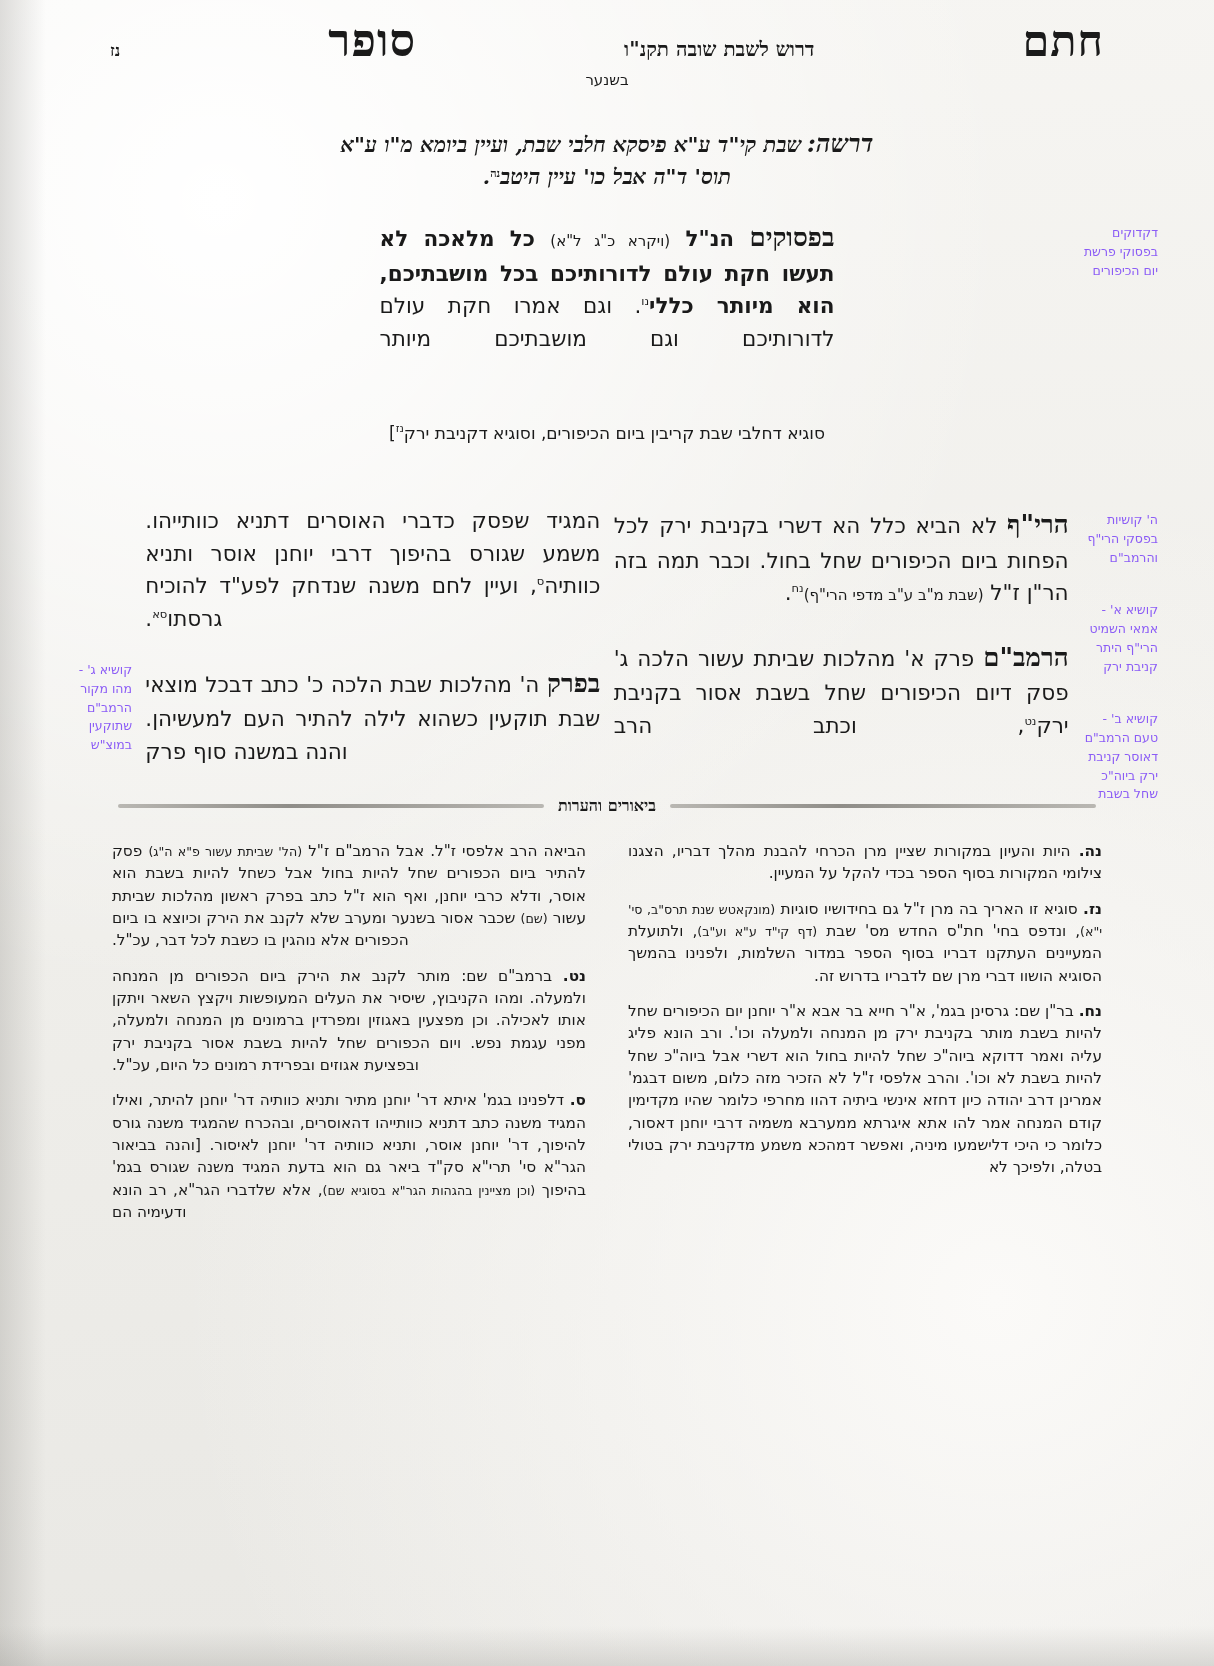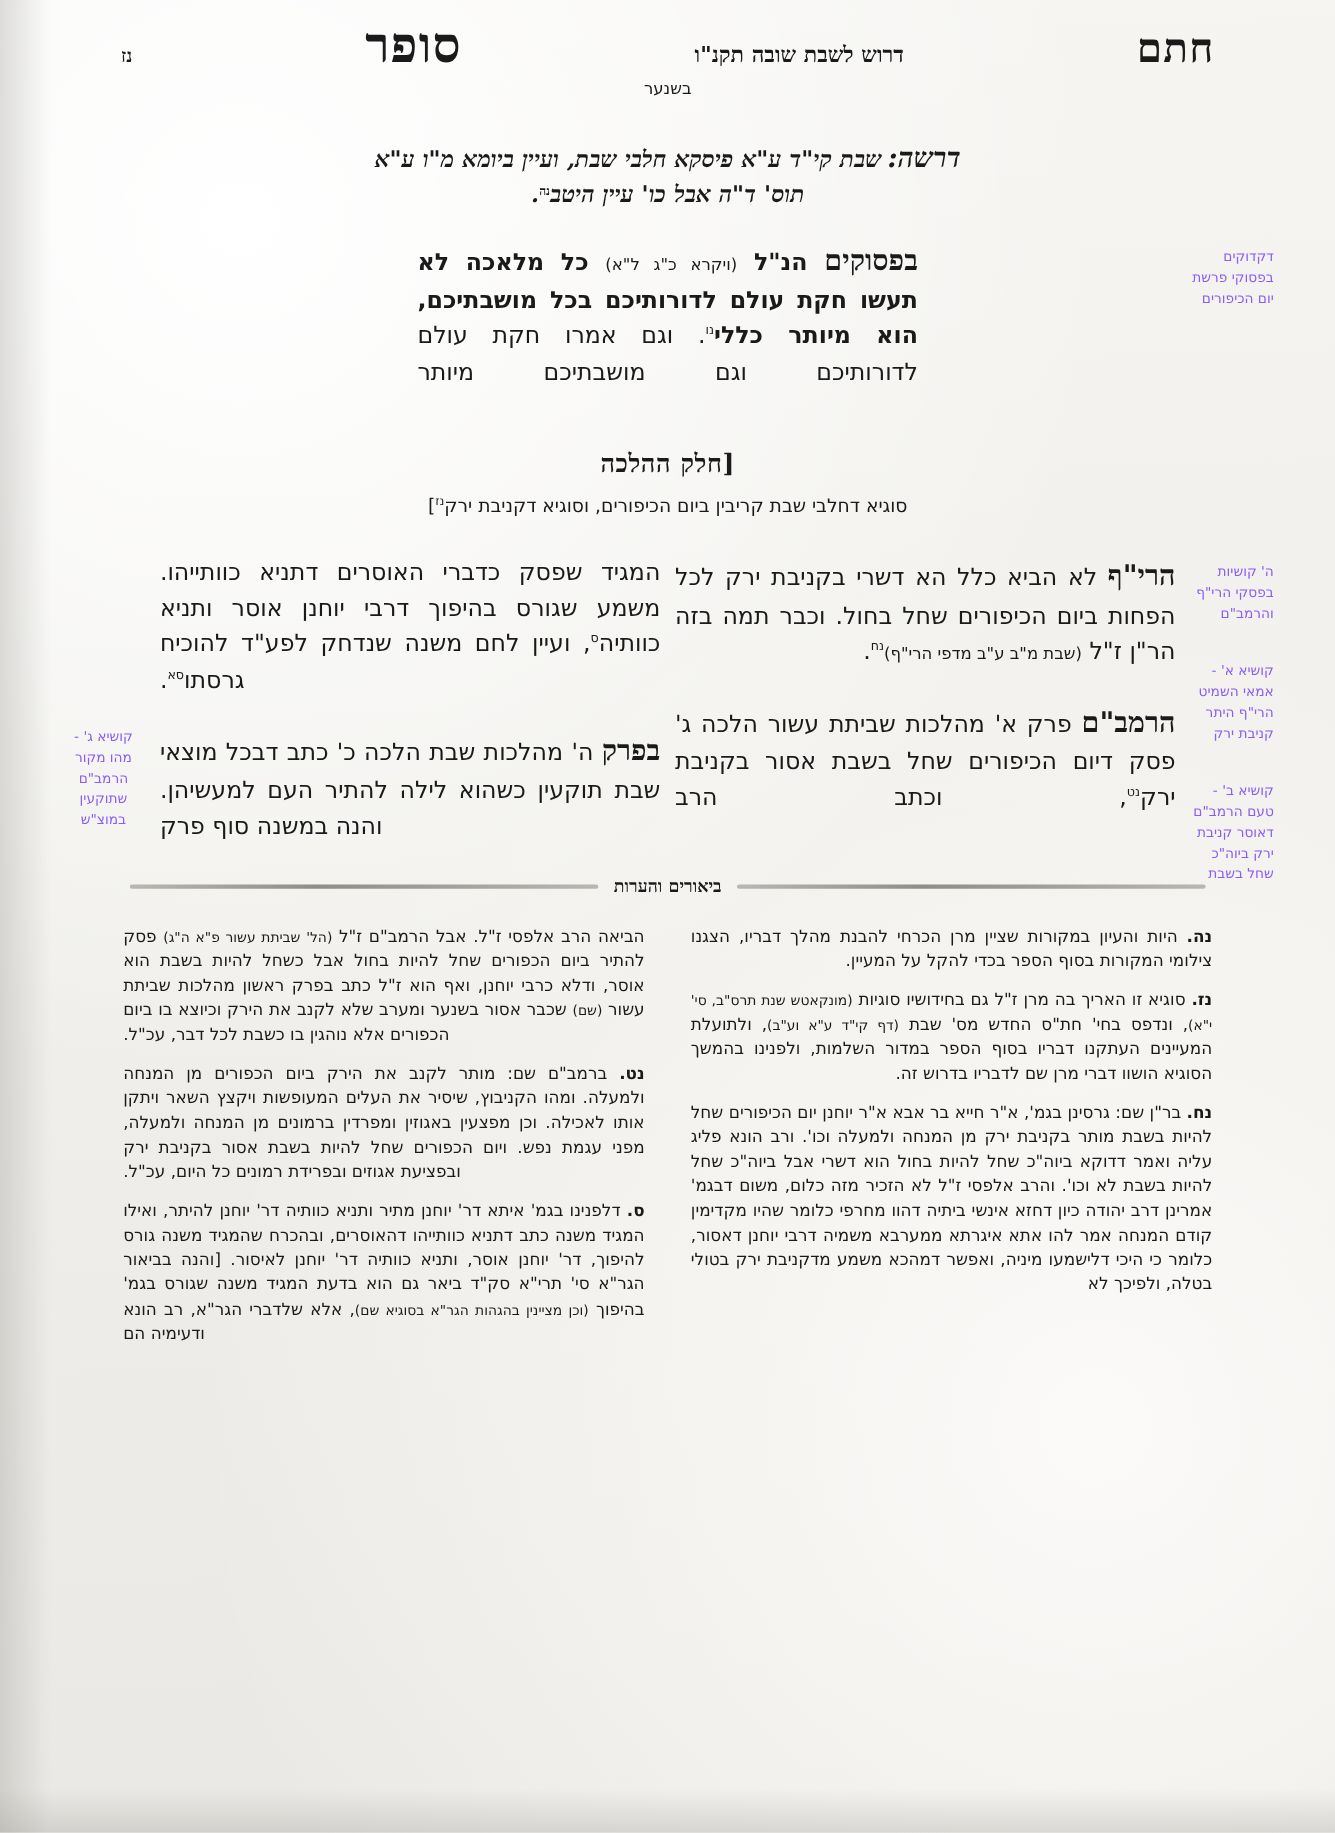--- a/index.html
+++ b/index.html
@@ -33,21 +33,21 @@
   }
   .page{position:absolute;inset:0;z-index:2;}
 
   
   .header{
     position:absolute;top:14px;right:110px;left:110px;height:60px;
   }
   .hdr-row{display:flex;align-items:baseline;justify-content:space-between;}
   .hdr-chasam{
     font-family:"DejaVu Serif","Liberation Serif",serif;
-    font-weight:bold;font-size:37px;letter-spacing:1px;
+    font-weight:bold;font-size:43px;letter-spacing:1px;
   }
   .hdr-mid{
     font-family:"DejaVu Serif","Liberation Serif",serif;
     font-weight:bold;font-size:20px;letter-spacing:0px;
     padding-bottom:3px;
   }
   .hdr-sofer{
     font-family:"DejaVu Serif","Liberation Serif",serif;
     font-weight:bold;font-size:45px;letter-spacing:1px;
   }
@@ -72,21 +72,21 @@
   .drasha-title .l2{font-size:21px;}
   .drasha-title sup{font-size:11px;font-weight:bold;font-style:normal;margin-top:14px;}
 
   
   .body1{position:absolute;top:218px;right:56px;left:56px;height:150px;}
   .side-note{
     font-size:12.5px;line-height:1.5;text-align:right;
     font-family:"DejaVu Sans","Liberation Sans",sans-serif;
     color:#8b5cf6;
   }
-  .side-note-l{text-align:center;}
+  .side-note-l{text-align:right;}
   .col-wrap{display:flex;align-items:flex-start;justify-content:space-between;gap:0;}
   .mrg{width:76px;flex:0 0 76px;padding-top:6px;}
   .mrg-l{width:76px;flex:0 0 76px;padding-top:6px;}
   .col-r{width:455px;flex:0 0 455px;}
   .col-l{width:455px;flex:0 0 455px;}
 
   .txt{
     font-size:21.5px;line-height:1.52;text-align:justify;
     text-align-last:justify;
     font-family:"DejaVu Sans","Liberation Sans",sans-serif;
@@ -185,21 +185,20 @@
         </div>
       </div>
 
 
       <div class="mrg-l"></div>
 
     </div>
   </div>
 
   <div class="halacha-head">
-    <div class="h1">[חלק ההלכה</div>
     <div class="h2">
       <span>סוגיא דחלבי שבת קריבין ביום הכיפורים, וסוגיא דקניבת ירק</span><sup>נז</sup><span>]</span>
     </div>
   </div>
 
   <div class="body2">
     <div class="col-wrap">
 
       <div class="mrg">
         <div class="side-note">ה' קושיות בפסקי הרי"ף והרמב"ם</div>

